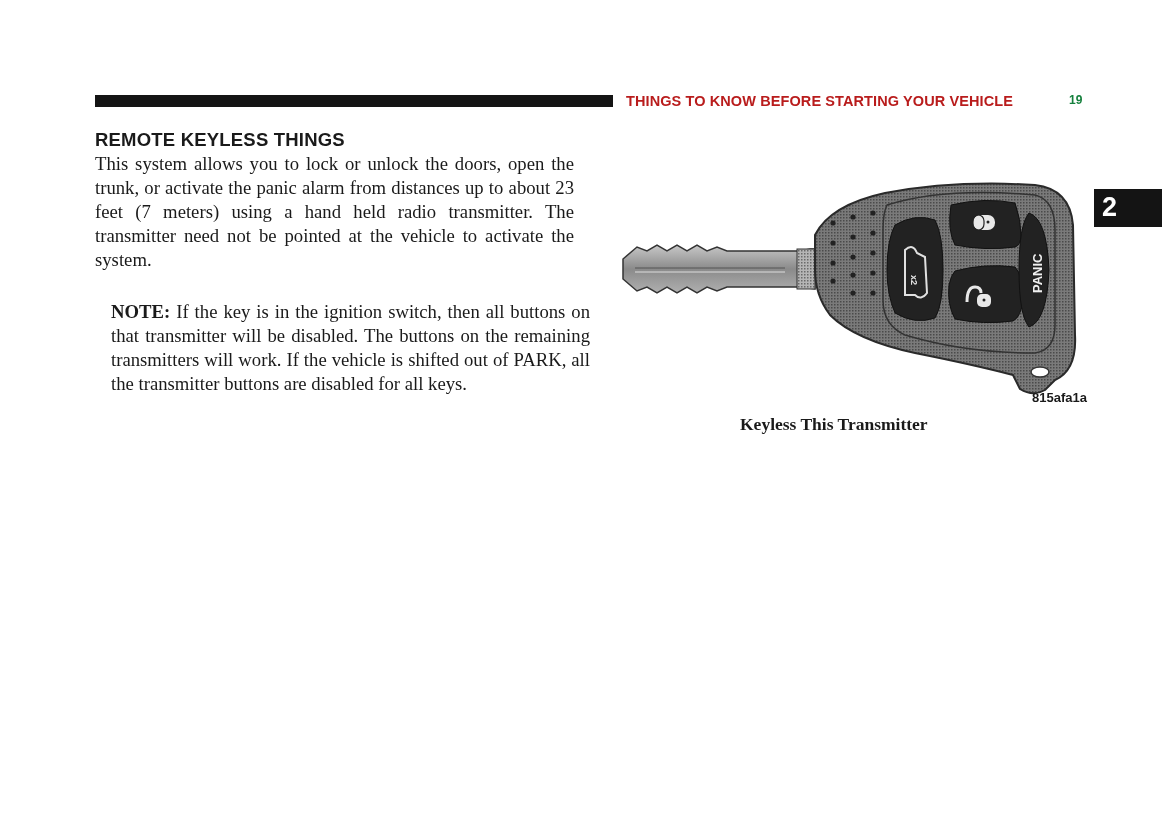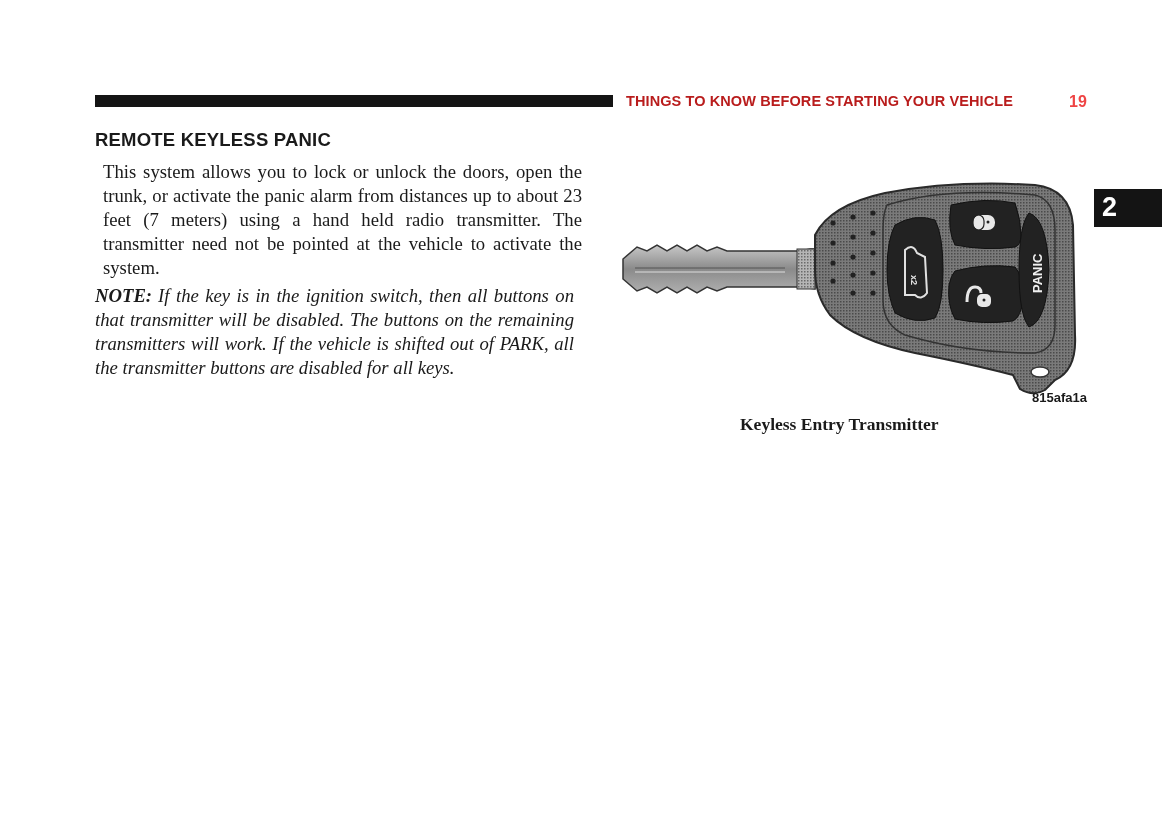--- a/index.html
+++ b/index.html
@@ -1,19 +1,19 @@
 <!DOCTYPE html>
 <html><head>
   <meta charset="utf-8">
   <style>
     html, body { margin: 0; padding: 0; background: #ffffff; }
     body { width: 1162px; height: 822px; position: relative; overflow: hidden; font-family: "Liberation Serif", serif; color: #1a1a1a; }
     .header-bar { position: absolute; left: 95px; top: 95px; width: 518px; height: 12px; background: #141414; }
     .header-title { position: absolute; left: 626px; top: 93px; font-family: "Liberation Sans", sans-serif; font-weight: bold; font-size: 14.5px; letter-spacing: 0.1px; color: #b91c1c; white-space: nowrap; }
-    .header-page { position: absolute; left: 1069px; top: 93px; font-family: "Liberation Sans", sans-serif; font-weight: bold; font-size: 16px; color: #ef4444; }
+    .header-page { position: absolute; left: 1069px; top: 93px; font-family: "Liberation Sans", sans-serif; font-weight: bold; font-size: 12px; color: #15803d; }
     .chapter-tab { position: absolute; left: 1094px; top: 189px; width: 68px; height: 38px; background: #141414; }
     .chapter-tab span { position: absolute; left: 8px; top: 3px; font-family: "Liberation Sans", sans-serif; font-weight: bold; font-size: 27px; color: #ffffff; }
     .section-heading { position: absolute; left: 95px; top: 129px; font-family: "Liberation Sans", sans-serif; font-weight: bold; font-size: 18.5px; color: #1a1a1a; letter-spacing: 0.2px; }
     .para { position: absolute; left: 95px; width: 479px; font-size: 18.7px; line-height: 24px; text-align: justify; text-align-last: left; color: #1a1a1a; }
     .para1 { top: 152px; }
     .para2 { top: 284px; }
     .note-label { font-weight: bold; margin-right: 6px; }
     .figure { position: absolute; left: 615px; top: 175px; width: 470px; height: 235px; }
     .figure-id { position: absolute; left: 1032px; top: 390px; font-family: "Liberation Sans", sans-serif; font-weight: bold; font-size: 13px; color: #1a1a1a; }
     .caption { position: absolute; left: 740px; top: 414px; font-family: "Liberation Serif", serif; font-weight: bold; font-size: 17.5px; color: #1a1a1a; }
@@ -22,25 +22,25 @@
 <body>
 
 <div class="header-bar"></div>
 <div class="header-title">THINGS TO KNOW BEFORE STARTING YOUR VEHICLE</div>
 <div class="header-page">19</div>
 
 <div class="chapter-tab">
   <span>2</span>
 </div>
 
-<div class="section-heading">REMOTE KEYLESS PANIC</div>
+<div class="section-heading">REMOTE KEYLESS THINGS</div>
 
-<p class="para para1" style="margin:8px;">This system allows you to lock or unlock the doors, open the trunk, or activate the panic alarm from distances up to about 23 feet (7 meters) using a hand held radio transmitter. The transmitter need not be pointed at the vehicle to activate the system.</p>
+<p class="para para1" style="margin:0;">This system allows you to lock or unlock the doors, open the trunk, or activate the panic alarm from distances up to about 23 feet (7 meters) using a hand held radio transmitter. The transmitter need not be pointed at the vehicle to activate the system.</p>
 
-<p class="para para2" style="margin:0;font-style:italic;"><span class="note-label">NOTE:</span><span>If the key is in the ignition switch, then all buttons on that transmitter will be disabled. The buttons on the remaining transmitters will work. If the vehicle is shifted out of PARK, all the transmitter buttons are disabled for all keys.</span></p>
+<p class="para para2" style="margin:16px;"><span class="note-label">NOTE:</span><span>If the key is in the ignition switch, then all buttons on that transmitter will be disabled. The buttons on the remaining transmitters will work. If the vehicle is shifted out of PARK, all the transmitter buttons are disabled for all keys.</span></p>
 
 <div class="figure">
   <svg width="470" height="235" viewBox="0 0 470 235">
     <defs>
       <pattern id="dots" width="3" height="3" patternUnits="userSpaceOnUse">
         <rect width="3" height="3" fill="#7a7a7a"></rect>
         <rect width="1.5" height="1.5" fill="#4a4a4a"></rect>
       </pattern>
       <pattern id="dotsLight" width="3" height="3" patternUnits="userSpaceOnUse">
         <rect width="3" height="3" fill="#b5b5b5"></rect>
@@ -94,13 +94,13 @@
     <path d="M352 127 Q352 112 360 112 Q366 112 366 118" fill="none" stroke="#e8e8e8" stroke-width="3"></path>
     <rect x="362" y="119" width="14" height="13" rx="5" fill="#e8e8e8"></rect>
     <circle cx="369" cy="125" r="1.5" fill="#222"></circle>
 
     <path d="M414 38 Q432 44 434 95 Q432 146 414 152 Q404 140 404 95 Q404 50 414 38 Z" fill="#222" stroke="#111" stroke-width="1"></path>
     <text x="427" y="118" font-family="Liberation Sans, sans-serif" font-size="13" font-weight="bold" fill="#f0f0f0" transform="rotate(-90 427 118)">PANIC</text>
   </svg>
 </div>
 
 <div class="figure-id">815afa1a</div>
-<div class="caption">Keyless Entry Transmitter</div>
+<div class="caption">Keyless This Transmitter</div>
 
 </body></html>

